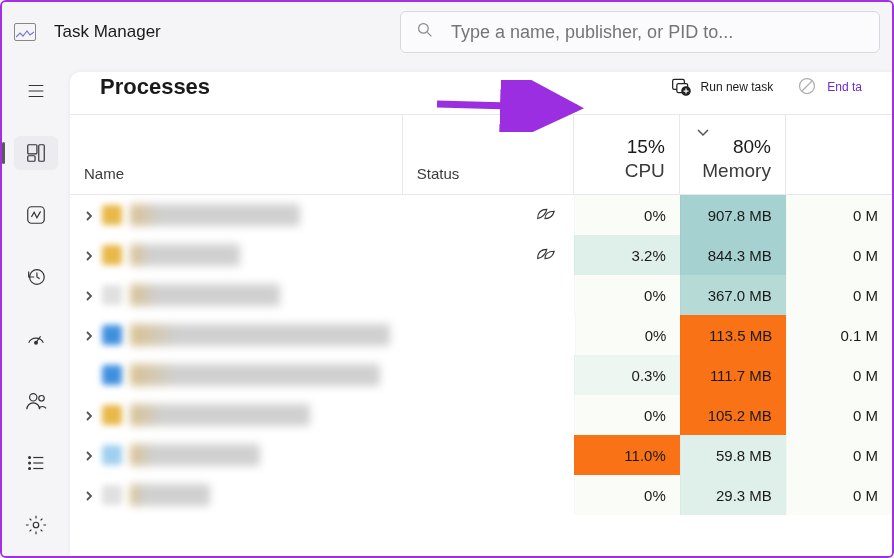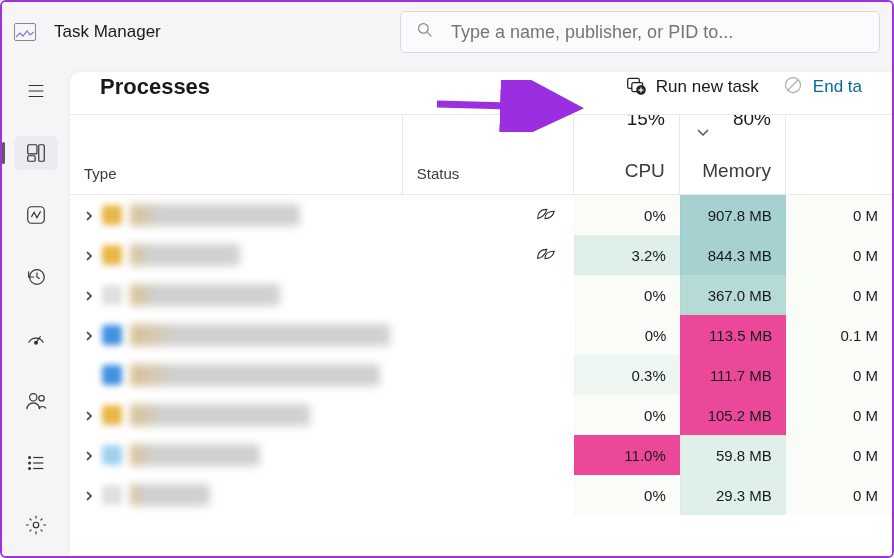--- a/index.html
+++ b/index.html
@@ -115,25 +115,25 @@
 .hdr-actions {
   margin-left: auto;
   display: flex;
   align-items: center;
   gap: 24px;
 }
 .hdr-btn {
   display: flex;
   align-items: center;
   gap: 10px;
-  font-size: 17px;
+  font-size: 12px;
   color: #1a1a1a;
   cursor: pointer;
 }
-.hdr-btn.disabled { color: #0369a1; }
+.hdr-btn.disabled { color: #6d28d9; }
 .hdr-btn svg { width: 20px; height: 20px; }
 .table {
   border-top: 1px solid #e8e8ec;
   flex: 1;
   overflow: hidden;
 }
 .thead {
   display: flex;
   height: 80px;
   border-bottom: 1px solid #e8e8ec;
@@ -147,21 +147,20 @@
   font-size: 15px;
   color: #3a3a3a;
 }
 .th.name { width: 348px; }
 .th.status { width: 178px; }
 .th.metric {
   width: 110px;
   align-items: flex-end;
   text-align: right;
   position: relative;
-  gap: 28px;
 }
 .th .pct { font-size: 19px; color: #1a1a1a; margin-bottom: 2px; }
 .th .lbl { font-size: 19px; color: #3a3a3a; }
 .sort-chev {
   position: absolute;
   top: 8px;
   left: 16px;
 }
 .sort-chev svg { width: 14px; height: 10px; stroke: #555; fill: none; stroke-width: 1.5; }
 .tbody { }
@@ -192,21 +191,21 @@
   background: linear-gradient(90deg, #d8c090 0%, #d0d0d0 18%, #d0d0d0 100%);
 }
 .app-ico {
   width: 20px; height: 20px; border-radius: 3px;
   filter: blur(3px);
 }
 .leaf-icon svg { width: 22px; height: 18px; stroke: #333; fill: none; stroke-width: 1.2; }
 .heat0 { background: #f9fcf7; }
 .heat1 { background: #eef6f2; }
 .heat2 { background: #def0e9; }
-.heat3 { background: #ec4899; }
+.heat3 { background: #f97316; }
 .heat4 { background: #b6dbd7; }
 .heat5 { background: #a5d1d0; }
 .arrow-annotation {
   position: absolute;
   left: 430px;
   top: 78px;
   pointer-events: none;
 }
 .arrow-annotation svg { width: 170px; height: 52px; }
 </style>
@@ -317,21 +316,21 @@
               </svg>
           </span>
           <span>End ta</span>
         </div>
       </div>
     </div>
 
     <div class="table">
       <div class="thead">
         <div class="th name">
-          <span>Type</span>
+          <span>Name</span>
         </div>
         <div class="th status">
           <span>Status</span>
         </div>
         <div class="th metric">
           <span class="pct">15%</span>
           <span class="lbl">CPU</span>
         </div>
         <div class="th metric">
           <span class="sort-chev">

